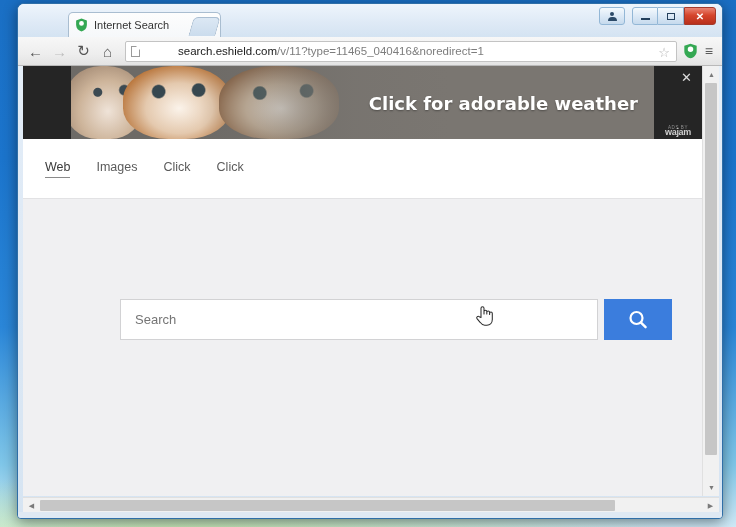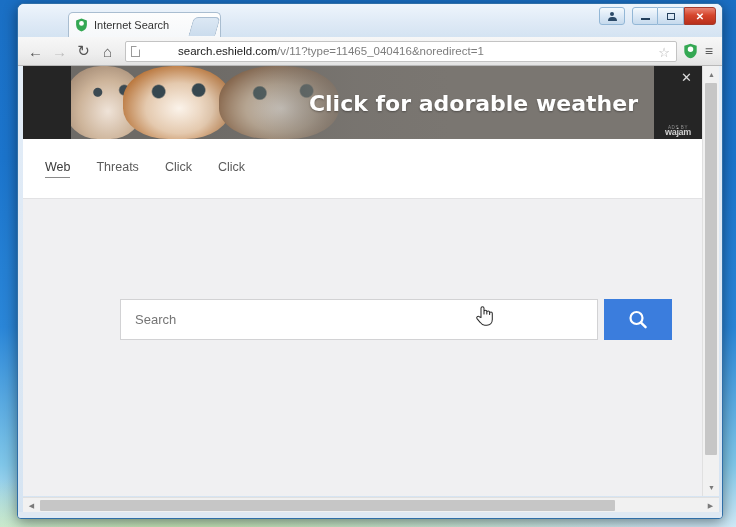--- a/index.html
+++ b/index.html
@@ -118,21 +118,21 @@
         radial-gradient(circle at 70% 33%, #36474f 0 6px, rgba(54,71,79,0) 7.5px),
         radial-gradient(ellipse at 52% 58%, #fbf3ea 0%, #e4c9ae 42%, #b9763c 76%, #7c5336 100%); }
   .k3{ left:148px; width:120px; background:
         radial-gradient(circle at 34% 37%, #3a4f53 0 6px, rgba(58,79,83,0) 7.5px),
         radial-gradient(circle at 73% 34%, #3a4f53 0 6px, rgba(58,79,83,0) 7.5px),
         radial-gradient(ellipse at 52% 58%, #f3ece3 0%, #c9b49c 40%, #8d6a4d 72%, #4d3a2a 100%); }
   .photo-fade{ position:absolute; right:0; top:0; width:78%; height:100%;
         background:linear-gradient(90deg, rgba(122,118,113,0) 0%, rgba(122,118,113,.82) 34%, #7a7671 55%, #7a7671 100%); }
   .banner-text{
     position:absolute; right:16px; top:50%; transform:translateY(-50%);
-    color:#fff; font-size:22px; font-weight:bold;
+    color:#fff; font-size:18px; font-weight:bold;
     font-family:"DejaVu Sans", sans-serif;
     text-shadow:0 1px 2px rgba(0,0,0,.35); white-space:nowrap;
   }
   .banner-right{ width:48px; height:100%; background:#252525; flex:none; position:relative; }
   .banner-x{ position:absolute; top:5px; right:10px; color:#ddd; font-size:13px; line-height:1; }
   .ads-by{ position:absolute; bottom:9px; left:0; width:100%; text-align:center; color:#8f8f8f; font-size:4.5px; letter-spacing:.6px; }
   .wajam{ position:absolute; bottom:2px; left:0; width:100%; text-align:center; color:#cfcfcf; font-size:9px; font-weight:bold; letter-spacing:-.3px;margin-top:32px; }
   
   .site-head{ height:60px; background:#fff; display:flex; align-items:center; padding:0 22px; border-bottom:1px solid #e2e2e4; }
   .navtabs{ display:flex; gap:26px;text-align:center; }
@@ -238,21 +238,21 @@
         <div class="banner-right">
           <div class="banner-x">✕</div>
           <div class="ads-by">ADS BY</div>
           <div class="wajam">wajam</div>
         </div>
       </div>
 
       <div class="site-head">
         <div class="navtabs">
           <div class="navtab active">Web</div>
-          <div class="navtab">Threats</div>
+          <div class="navtab">Images</div>
           <div class="navtab">Click</div>
           <div class="navtab">Click</div>
         </div>
       </div>
 
       <div class="site-body">
         <div class="search-row">
           <input class="search-input" type="text" placeholder="Search" style="">
           <button class="search-btn">
             <svg width="22" height="22" viewBox="0 0 22 22">

